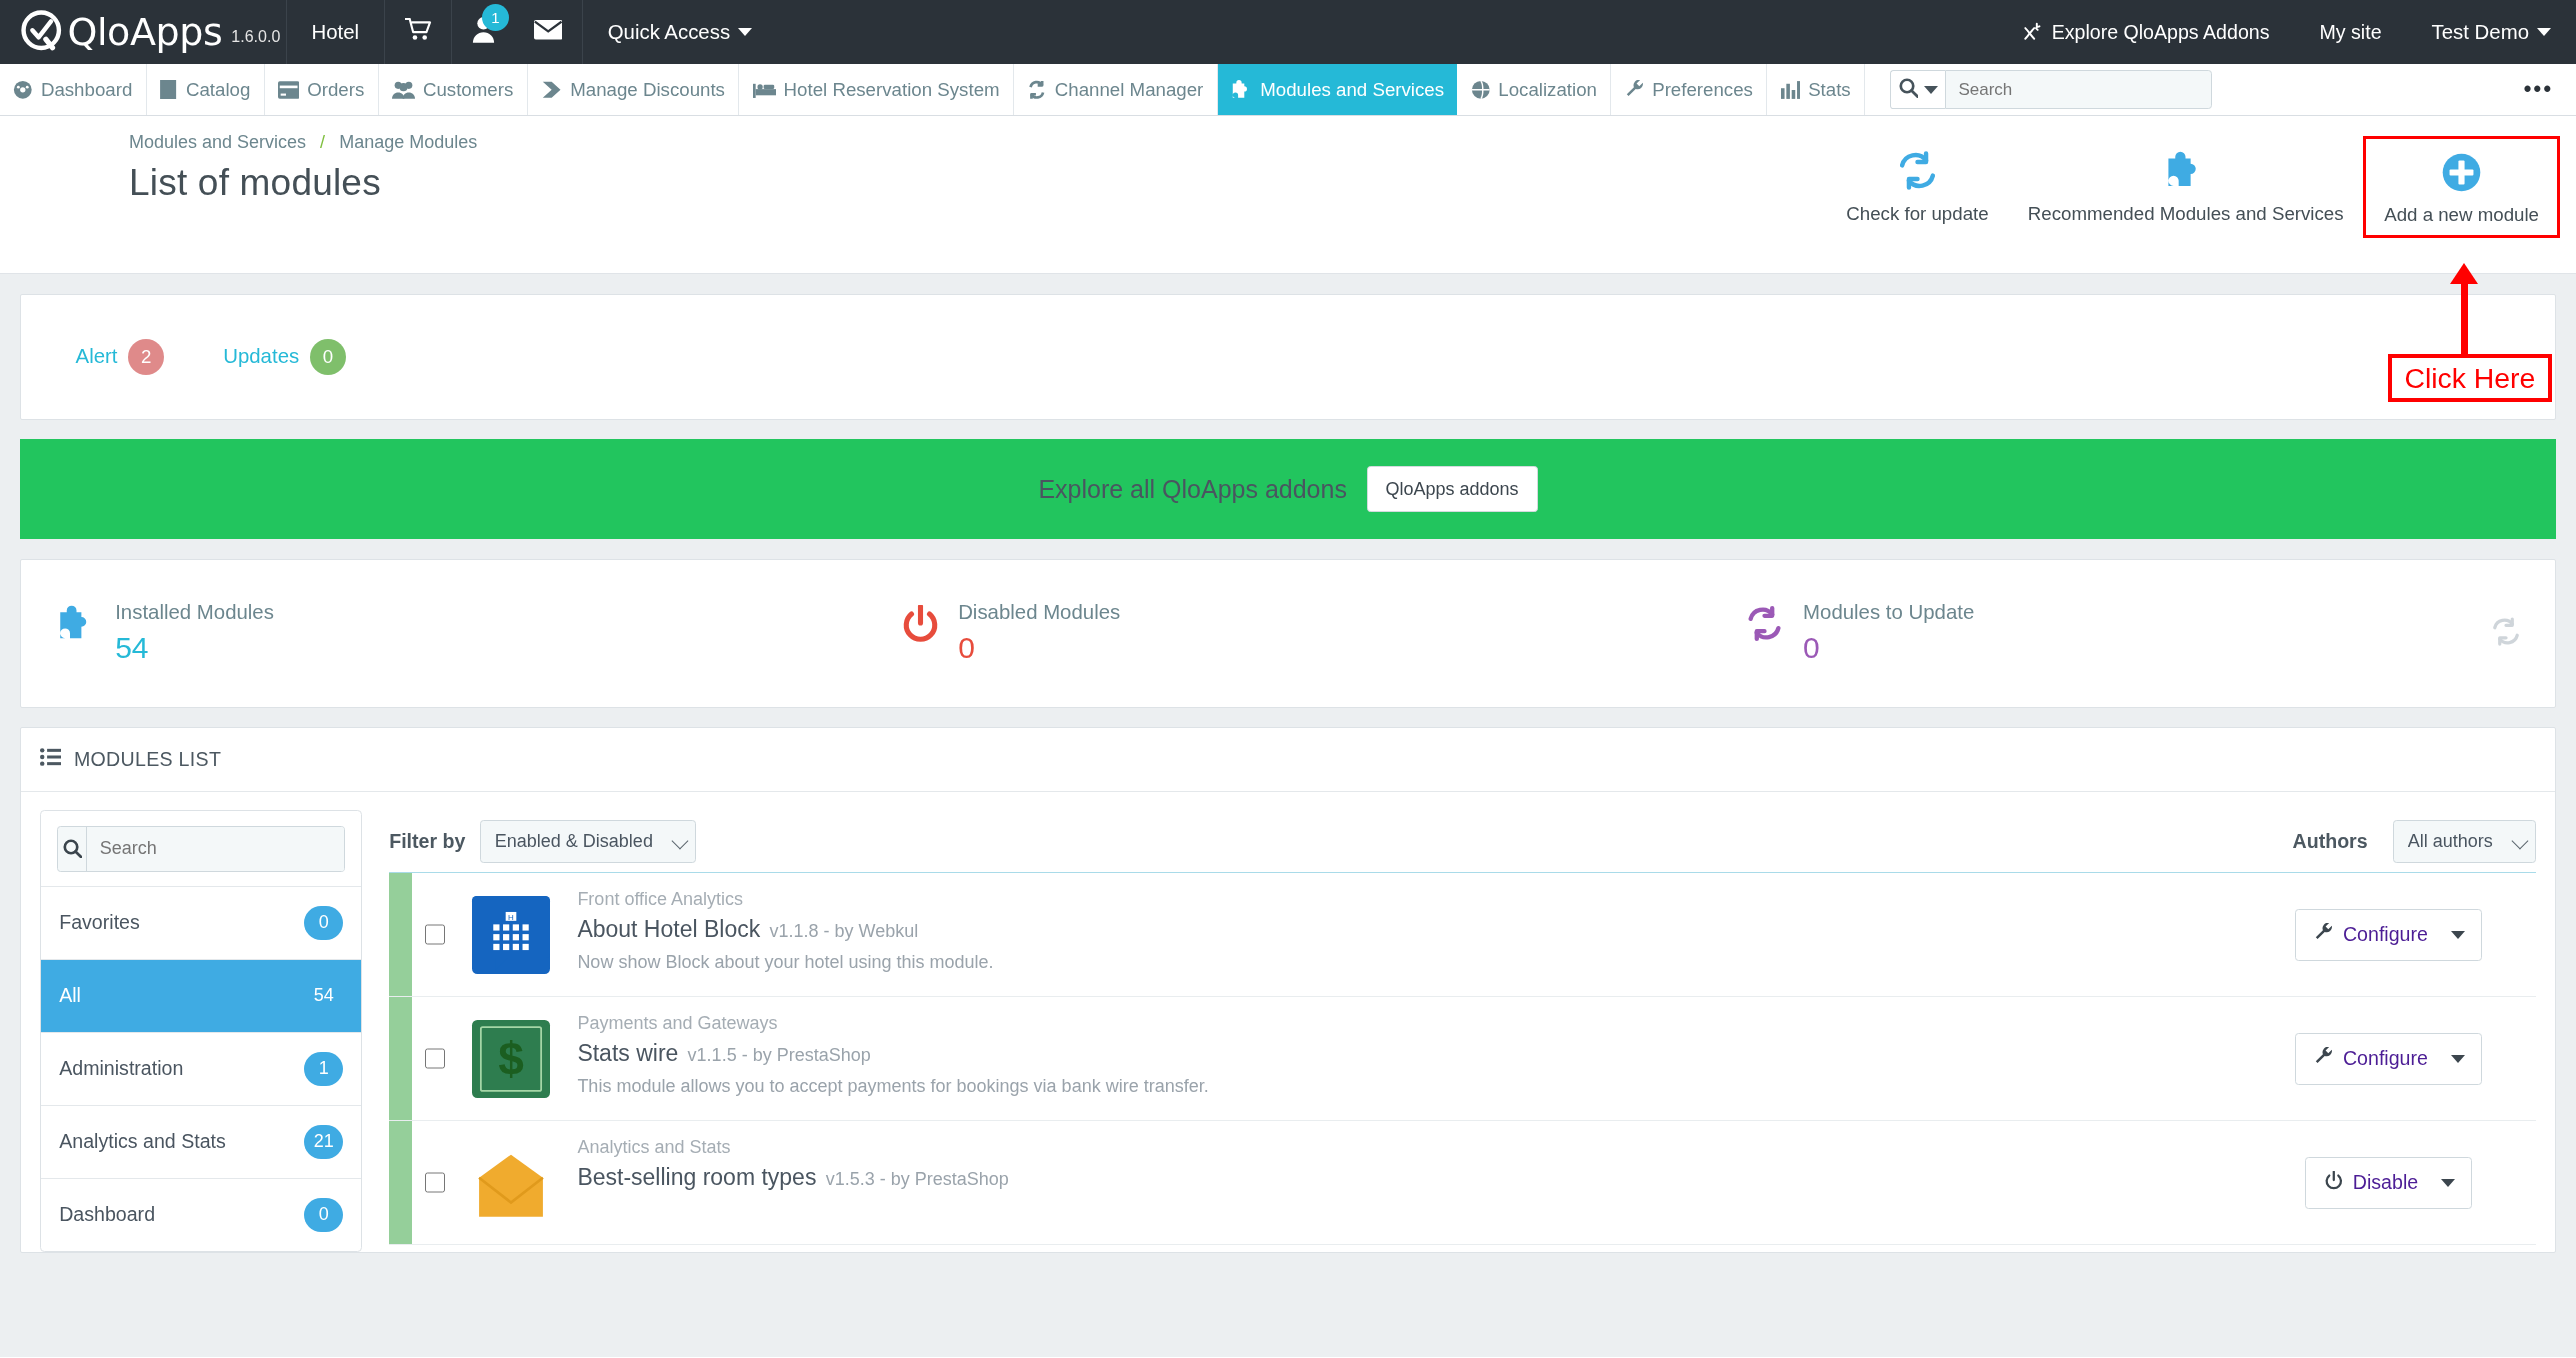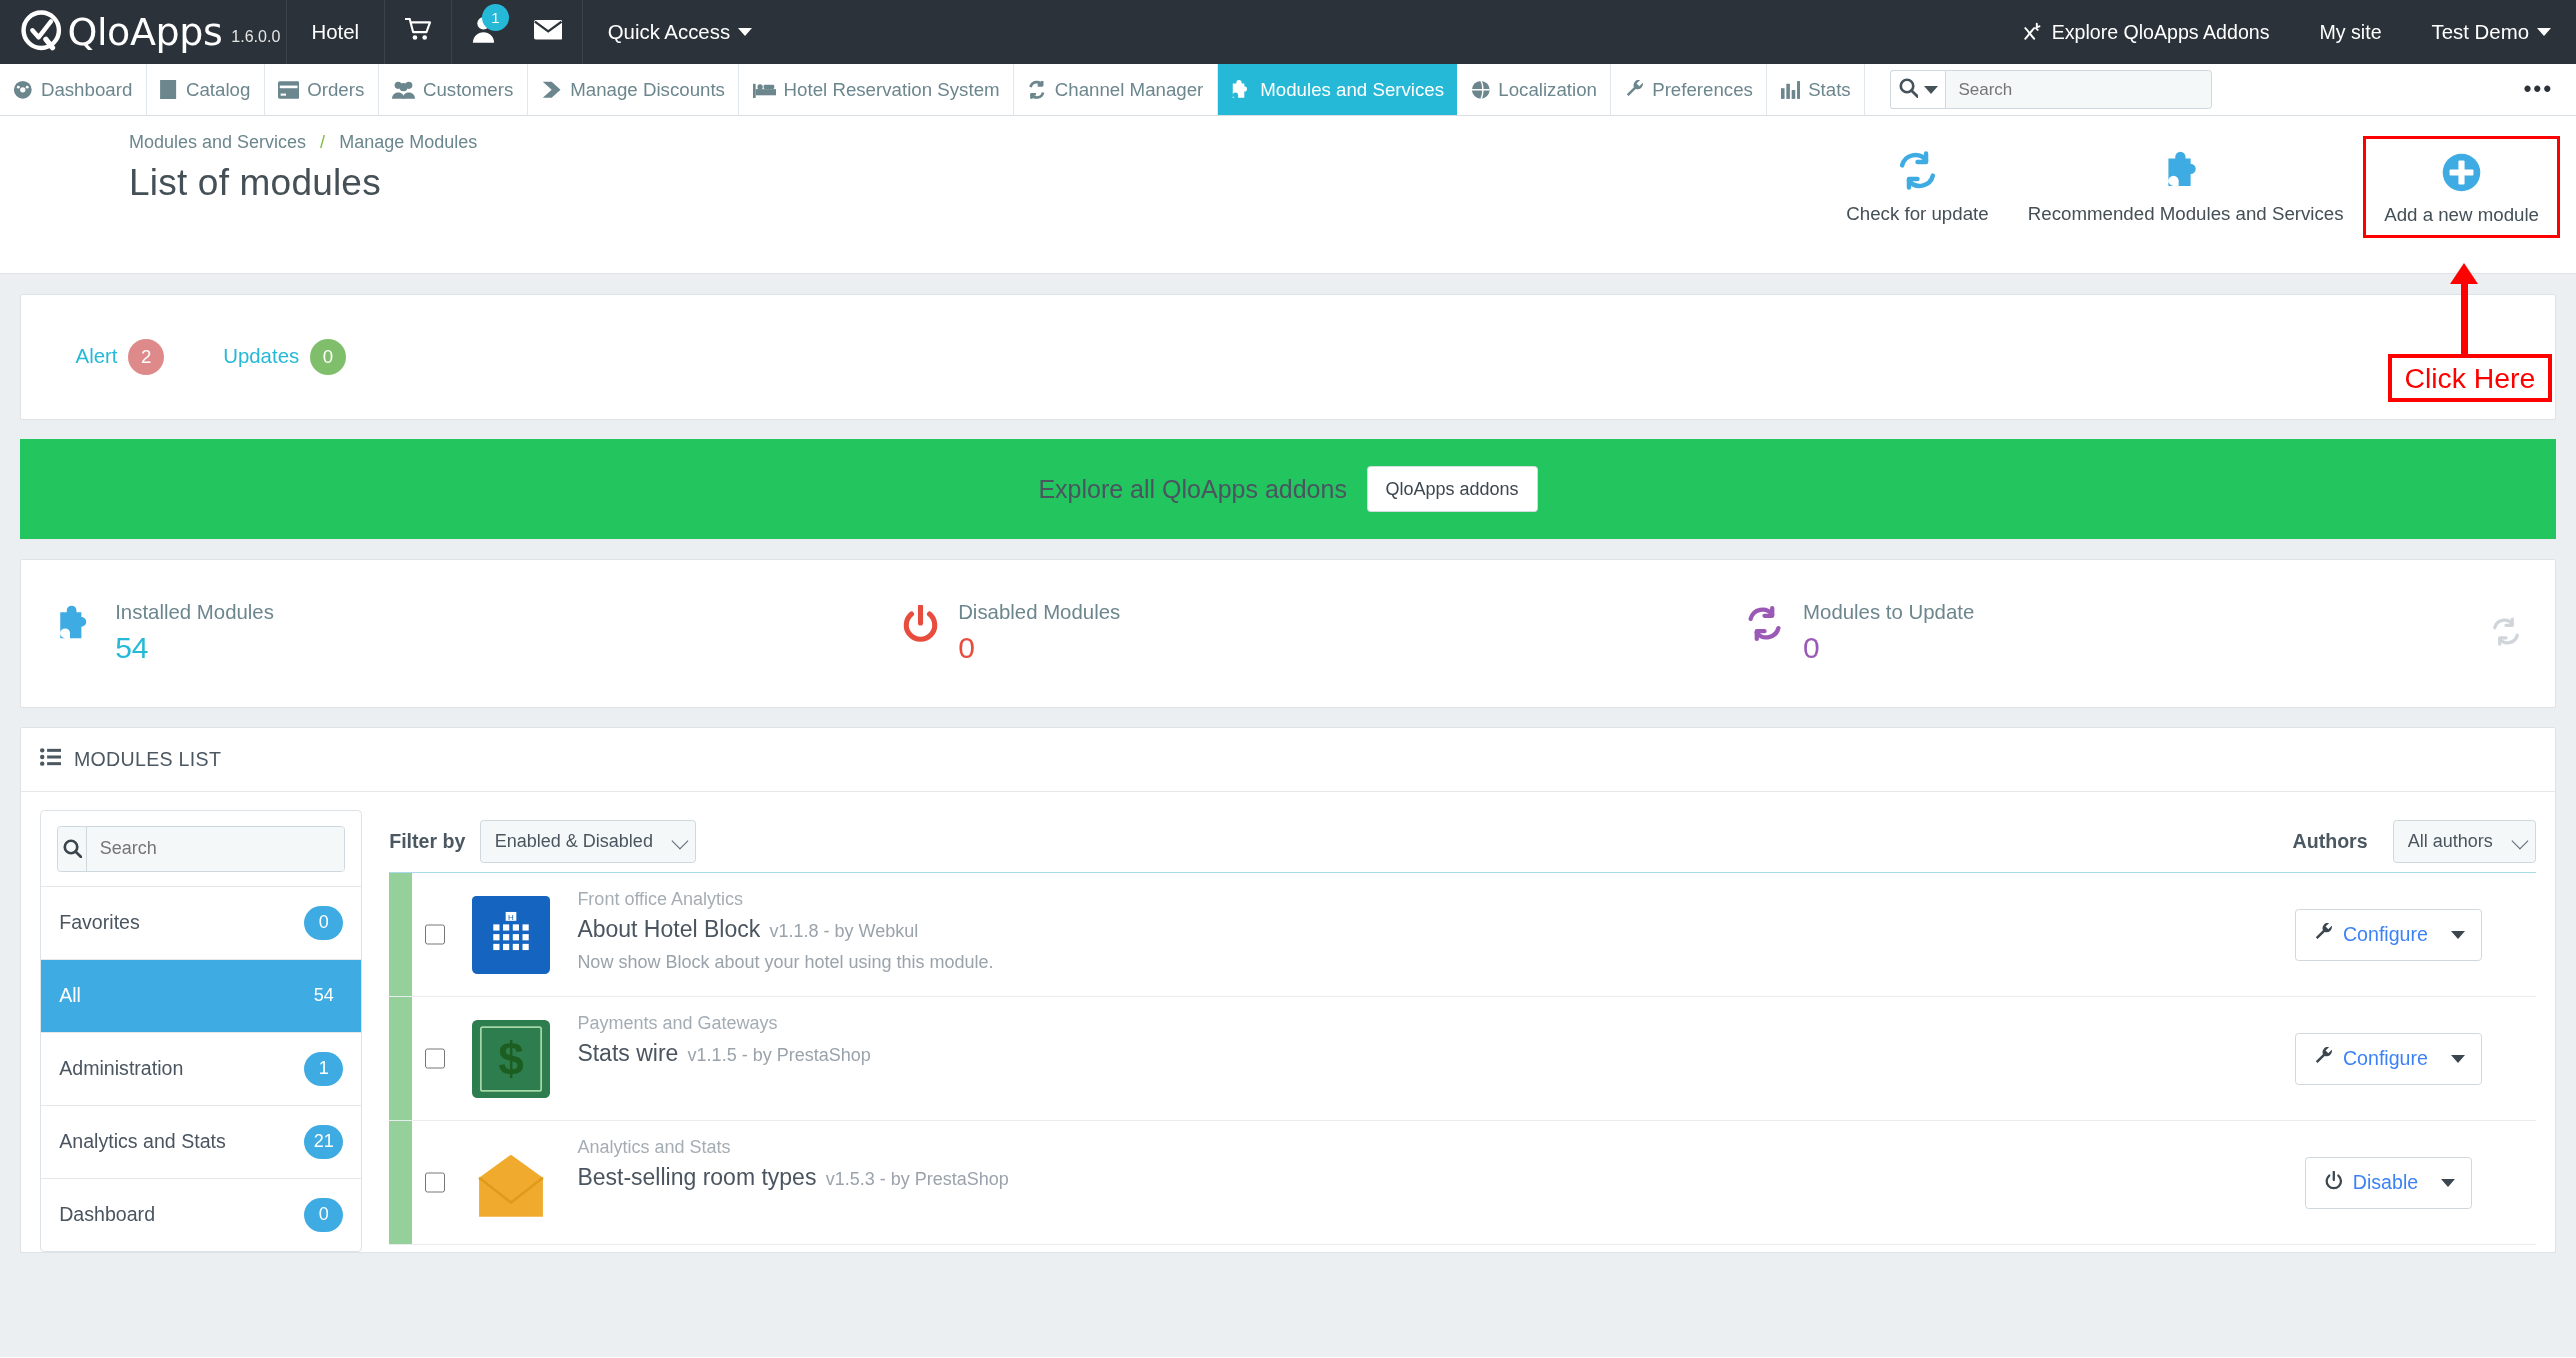--- a/index.html
+++ b/index.html
@@ -367,21 +367,21 @@
     display: flex; align-items: stretch;
     border: 0.9px solid #cfd8dd;
     border-radius: 3.6px;
     background: #fff;
     cursor: pointer;
     overflow: hidden;
   }
   .btn-split .bs-main {
     display: flex; align-items: center; gap: 9px;
     padding: 12.4px 18px;
-    font-size: 19.6px; color: #3b82f6;
+    font-size: 19.6px; color: #4c1d95;
   }
   .btn-split .bs-arrow {
     display: flex; align-items: center; justify-content: center;
     padding: 0 16px 0 5.3px;
     color: #3c464e;
   }
 
   
   .anno-arrow {
     position: absolute;
@@ -855,20 +855,21 @@
                   <text x="44" y="62" font-size="52" fill="#1b5e20" text-anchor="middle" font-family="sans-serif" font-weight="bold">$</text>
                 </svg>
               </span>
             </div>
             <div class="mod-info">
               <div class="mod-cat">Payments and Gateways</div>
               <div class="mod-name-line">
                 <span class="mod-name">Stats wire</span>
                 <span class="mod-meta">v1.1.5 - by PrestaShop</span>
               </div>
+              <div class="mod-desc">This module allows you to accept payments for bookings via bank wire transfer.</div>
             </div>
             <div class="mod-action">
               <span class="btn-split">
                 <span class="bs-main">
                   <span>
                     <svg width="19.6" height="19.6" viewBox="0 0 22 22" fill="#3c464e">
                         <path d="M20 3a6 6 0 0 1-8 7L4 18l-2-2 8-8a6 6 0 0 1 7-8l-4 4 3 3z"></path>
                       </svg>
                   </span>
                   <span>Configure</span>

